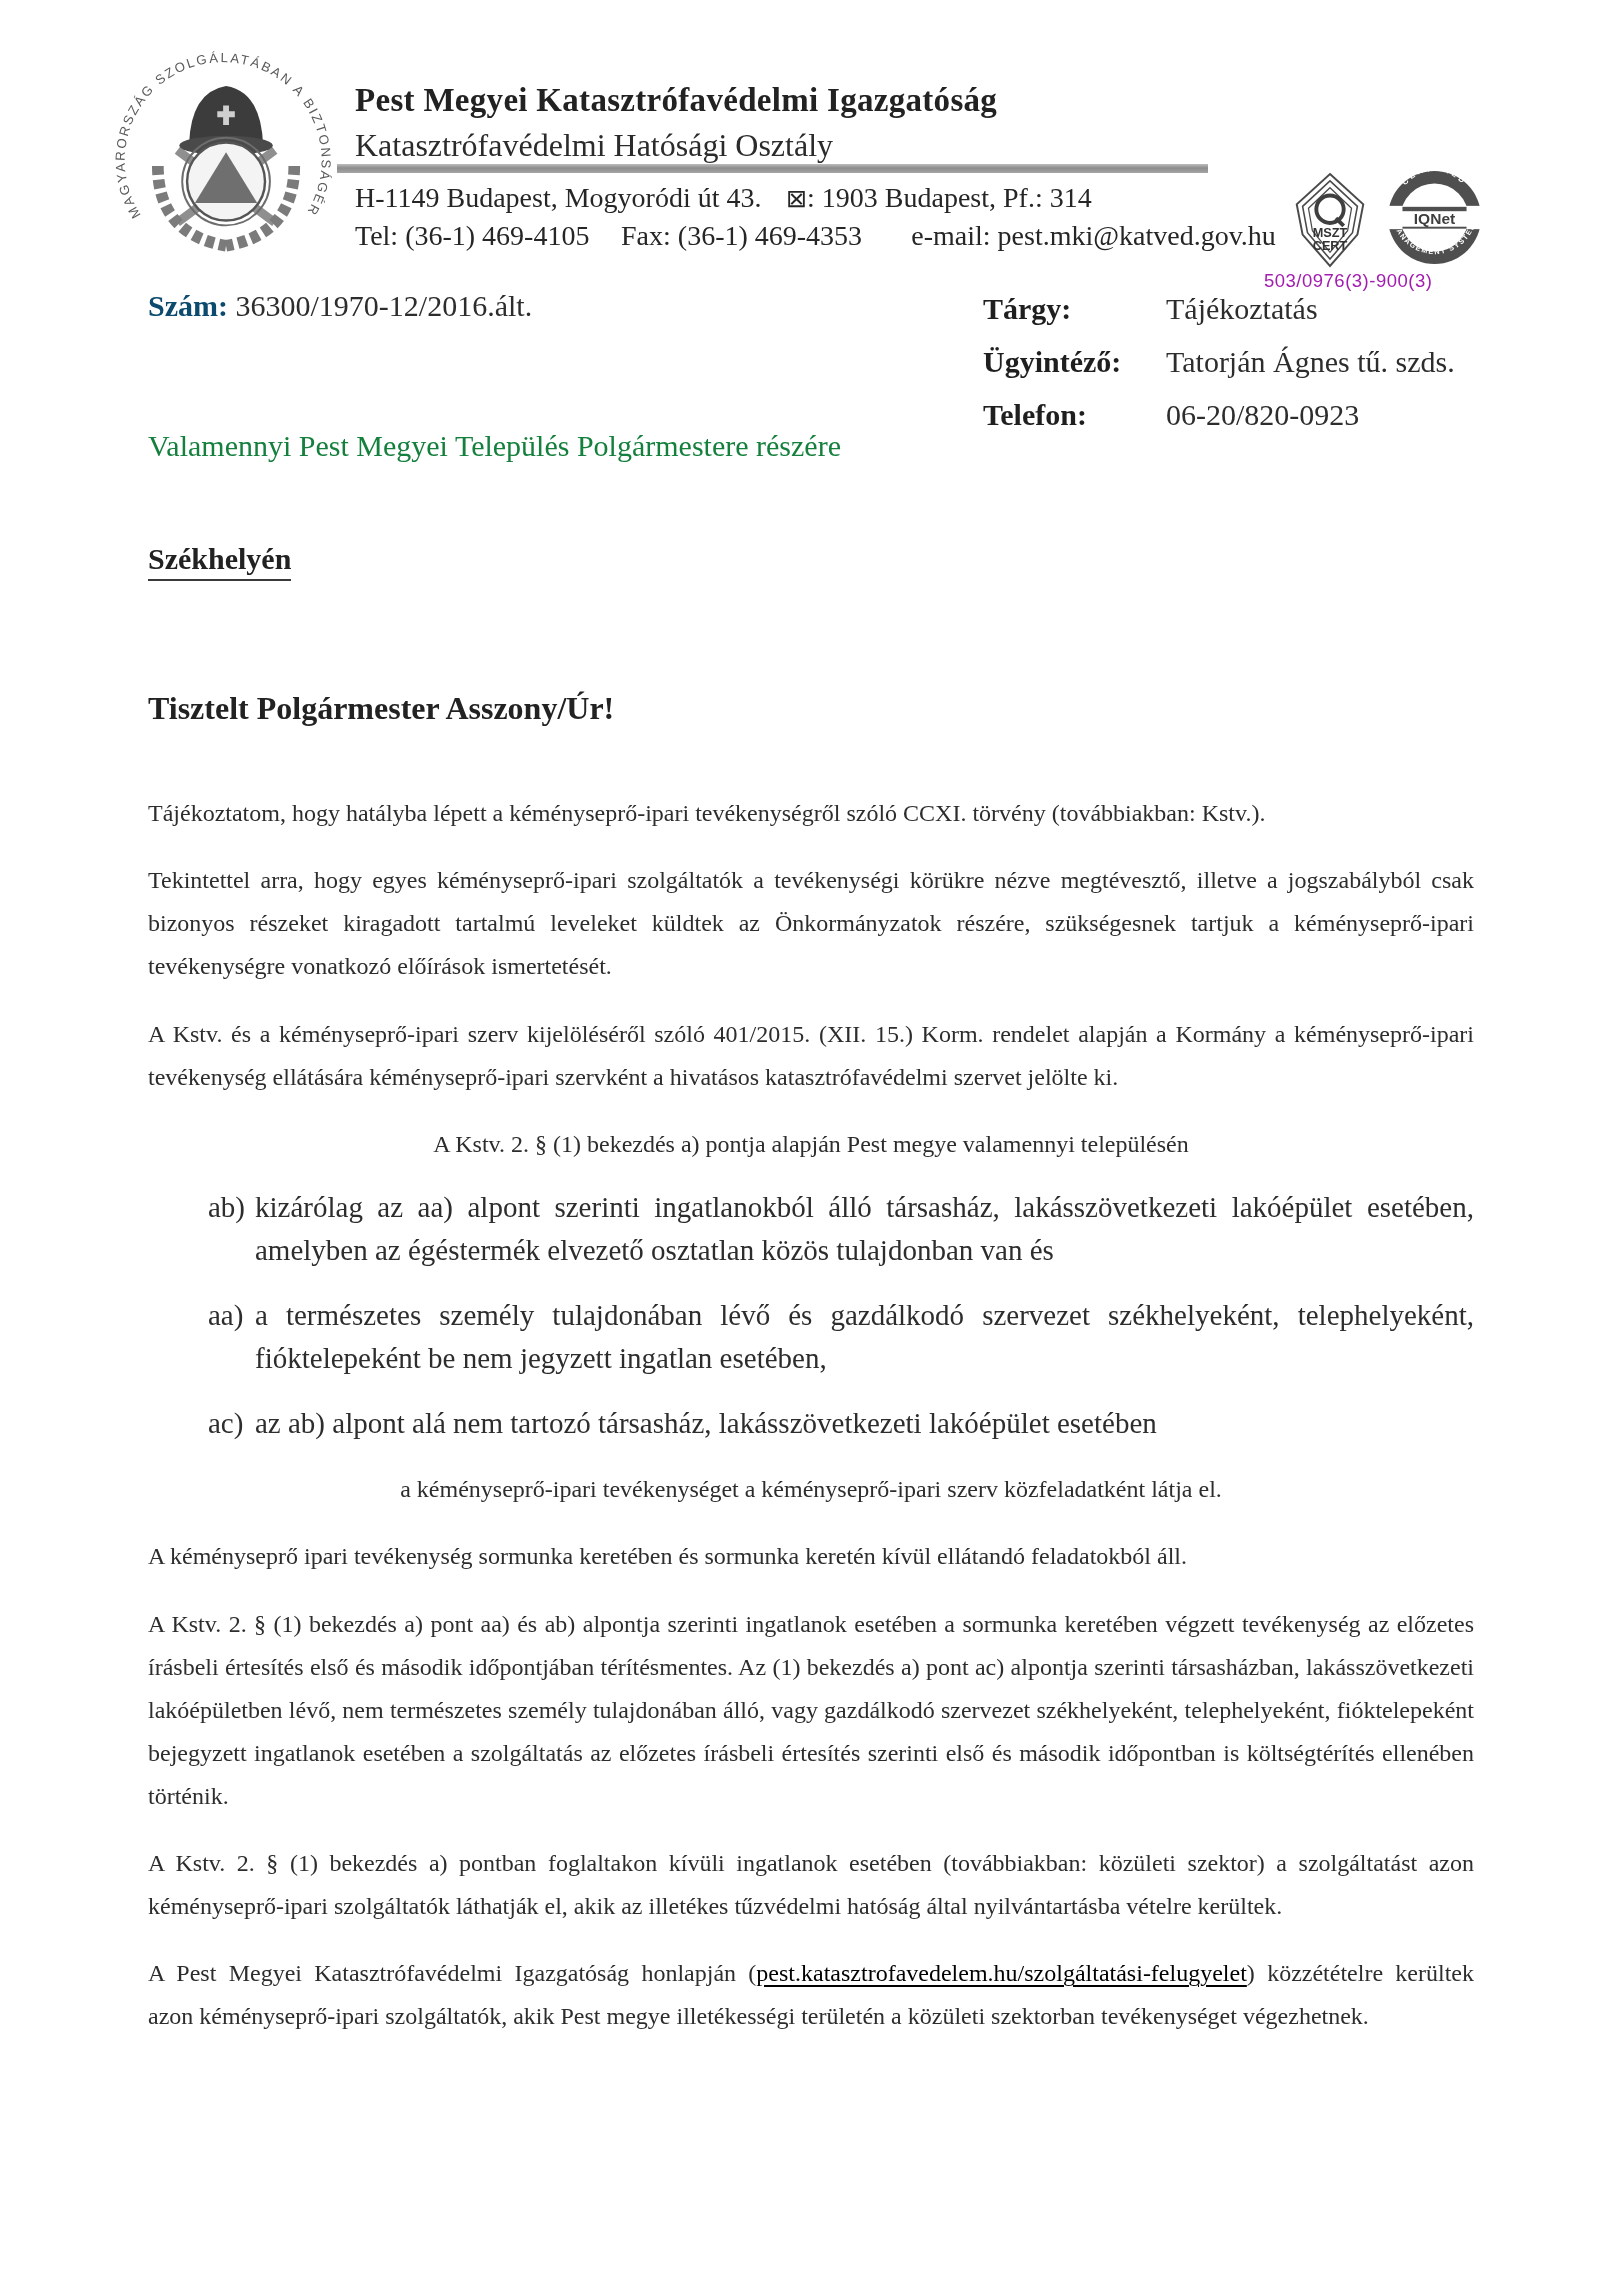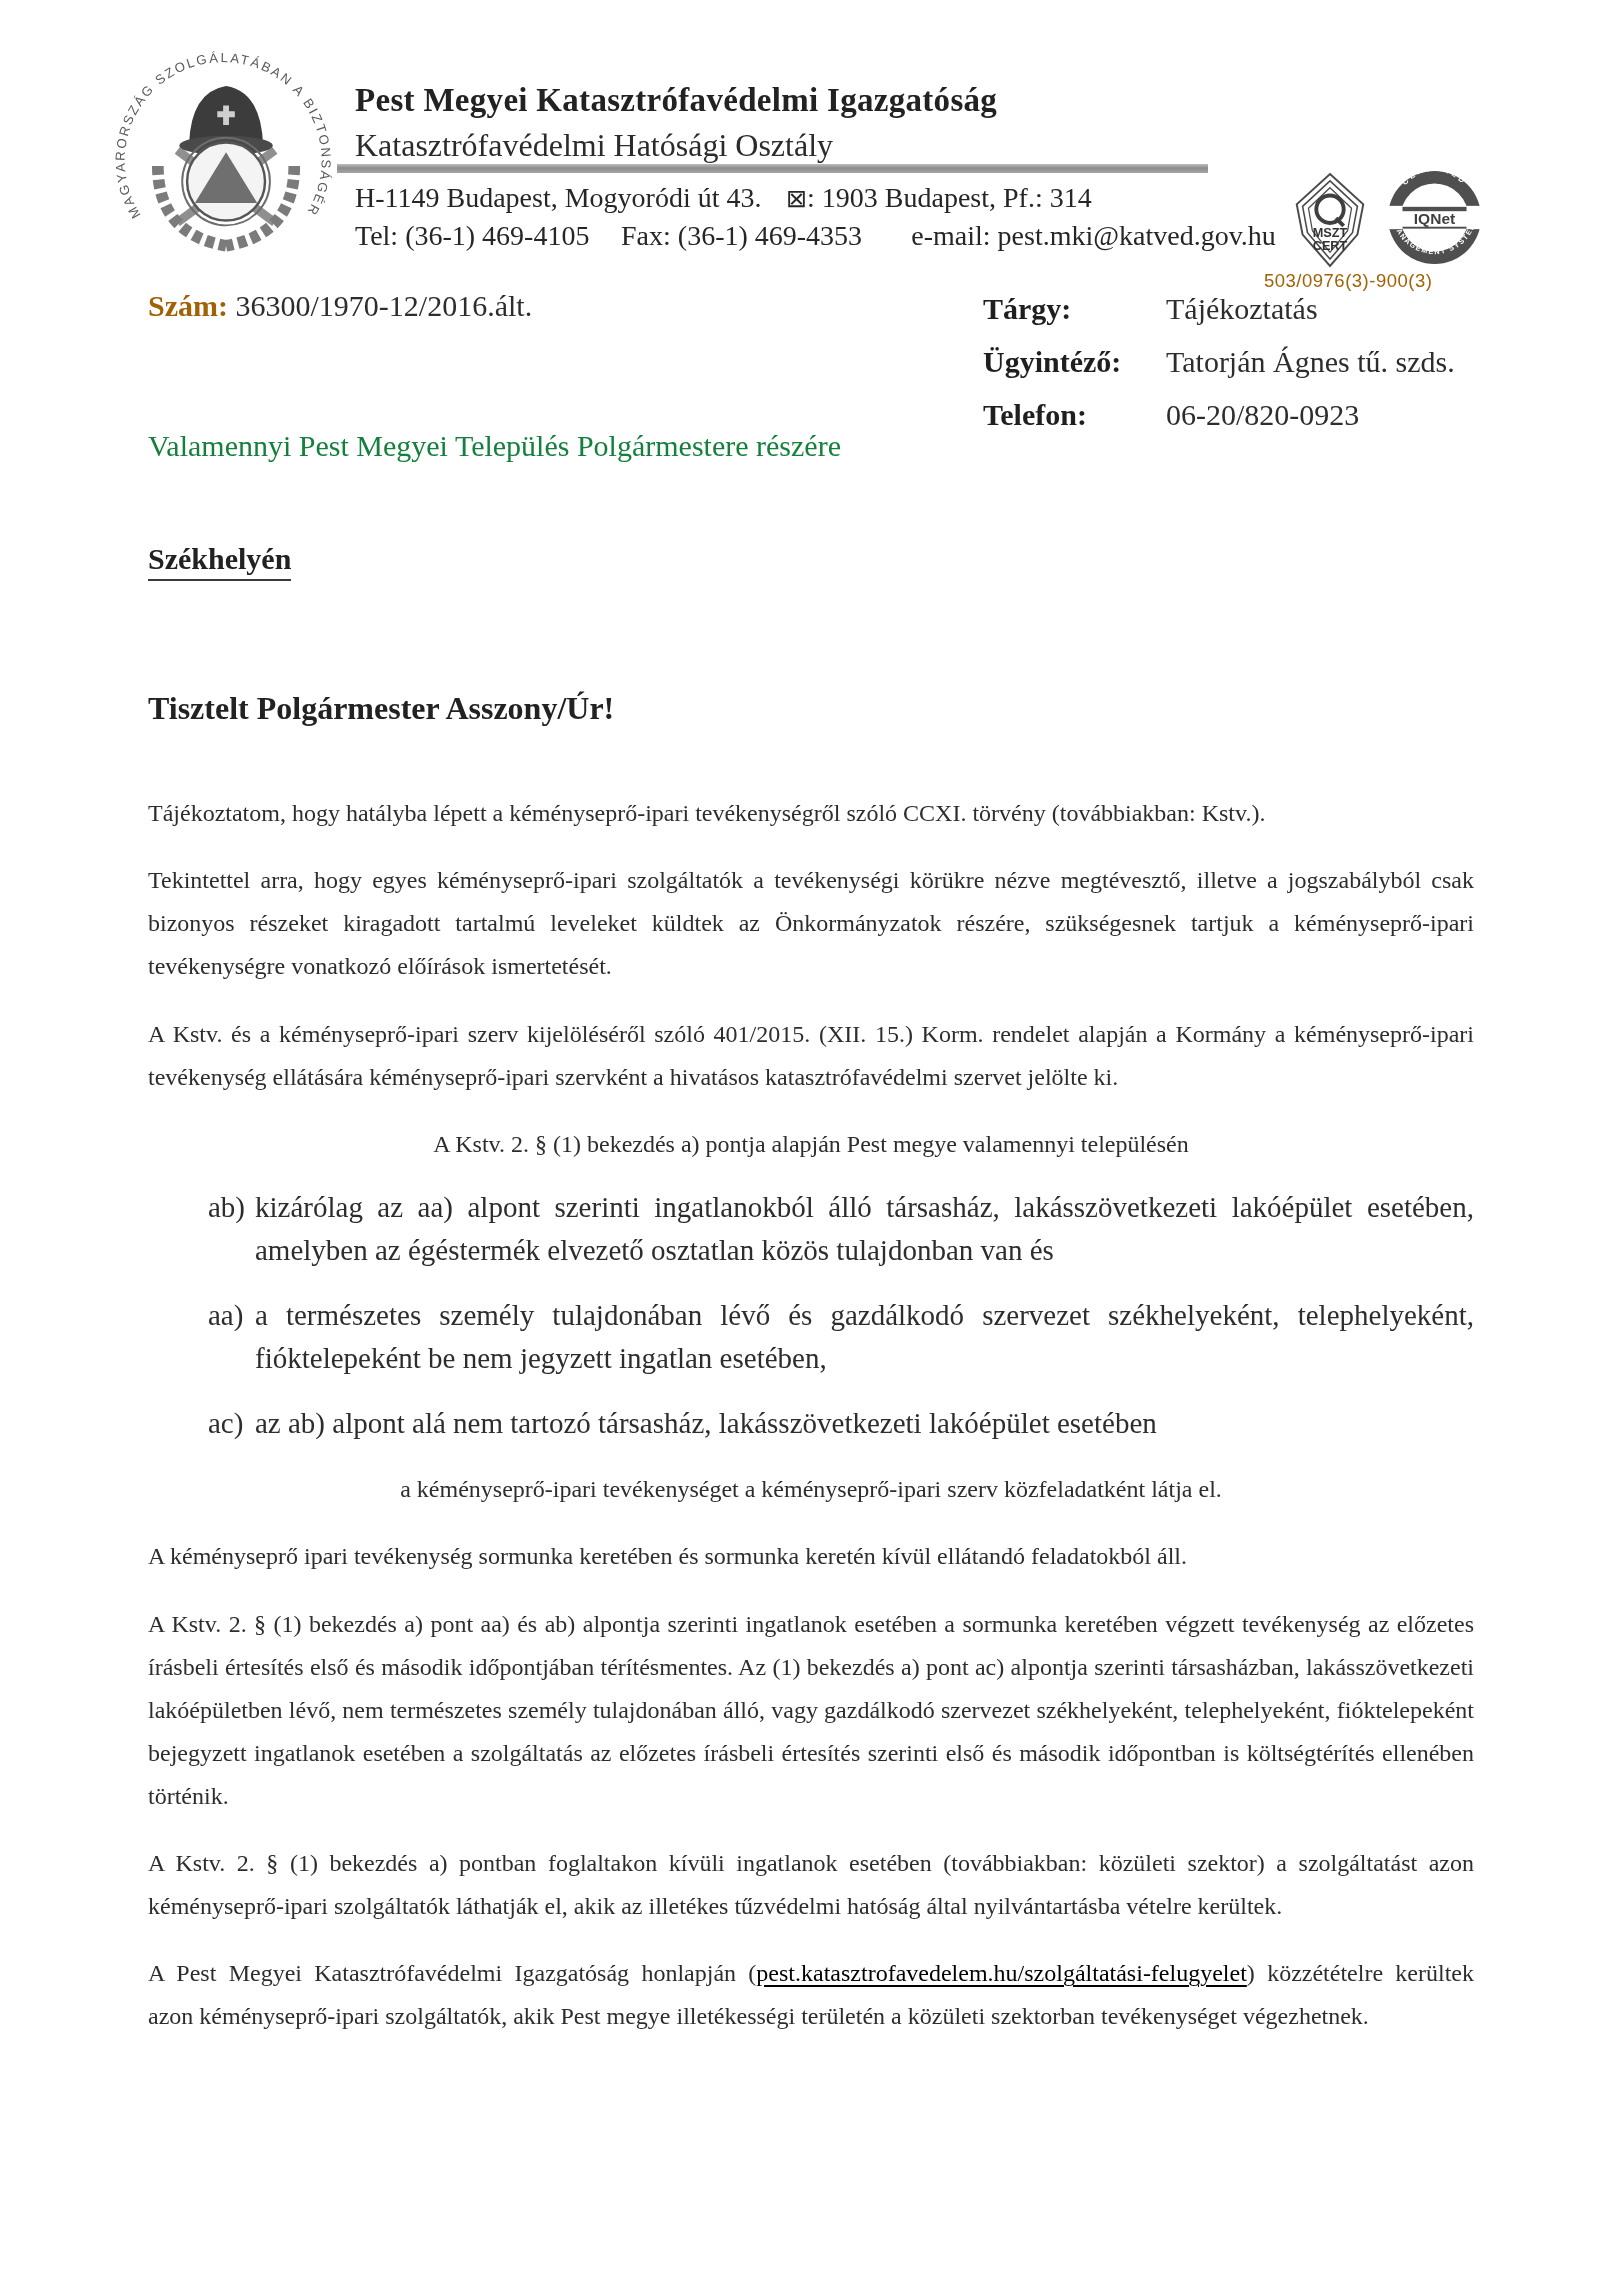--- a/index.html
+++ b/index.html
@@ -19,24 +19,24 @@
   .dept { font-size:32px; margin-top:7.8px; color:#2b2b2b; }
   .rule { position:absolute; left:337px; top:164px; width:871px; height:8.8px;
           background:linear-gradient(#bdbdbd,#8c8c8c 45%,#a5a5a5); }
   .addr { position:absolute; left:355px; top:179px; font-size:28px; line-height:37px; color:#262626; white-space:nowrap; }
   .addr .glyph { font-family:"DejaVu Sans",sans-serif; font-size:25px; }
   .addr .gap { display:inline-block; width:17.6px; }
   .badge-mszt  { position:absolute; left:1285px; top:172px; width:90px;  height:96px; }
   .badge-iqnet { position:absolute; left:1385px; top:168px; width:99px; height:99px; }
   .cert-number { position:absolute; left:1264px; top:270px; width:156px;
                  font-family:"Liberation Sans","DejaVu Sans",sans-serif;
-                 font-size:18.5px; color:#a16207; letter-spacing:0.5px; }
+                 font-size:18.5px; color:#a21caf; letter-spacing:0.5px; }
   
   .ref-left { position:absolute; left:148px; top:289px; font-size:30px; }
-  .ref-left b { color:#a16207; }
+  .ref-left b { color:#0c4a6e; }
   .ref-right { position:absolute; left:983px; top:289px; display:grid;
                grid-template-columns:183px auto; row-gap:14px;
                font-size:30px; line-height:39px; }
   .ref-right .lbl { font-weight:bold; color:#1f1f1f; }
   
   .addressee  { position:absolute; left:148px; top:429px; font-size:30px; font-weight:normal; color:#15803d; }
   .location   { position:absolute; left:148px; top:542px; font-size:30px; font-weight:bold; color:#222;
                 border-bottom:2.9px solid #3a3a3a; padding-bottom:3px; }
   .salutation { position:absolute; left:148px; top:690px; font-size:32px; font-weight:bold; color:#222; }
   

